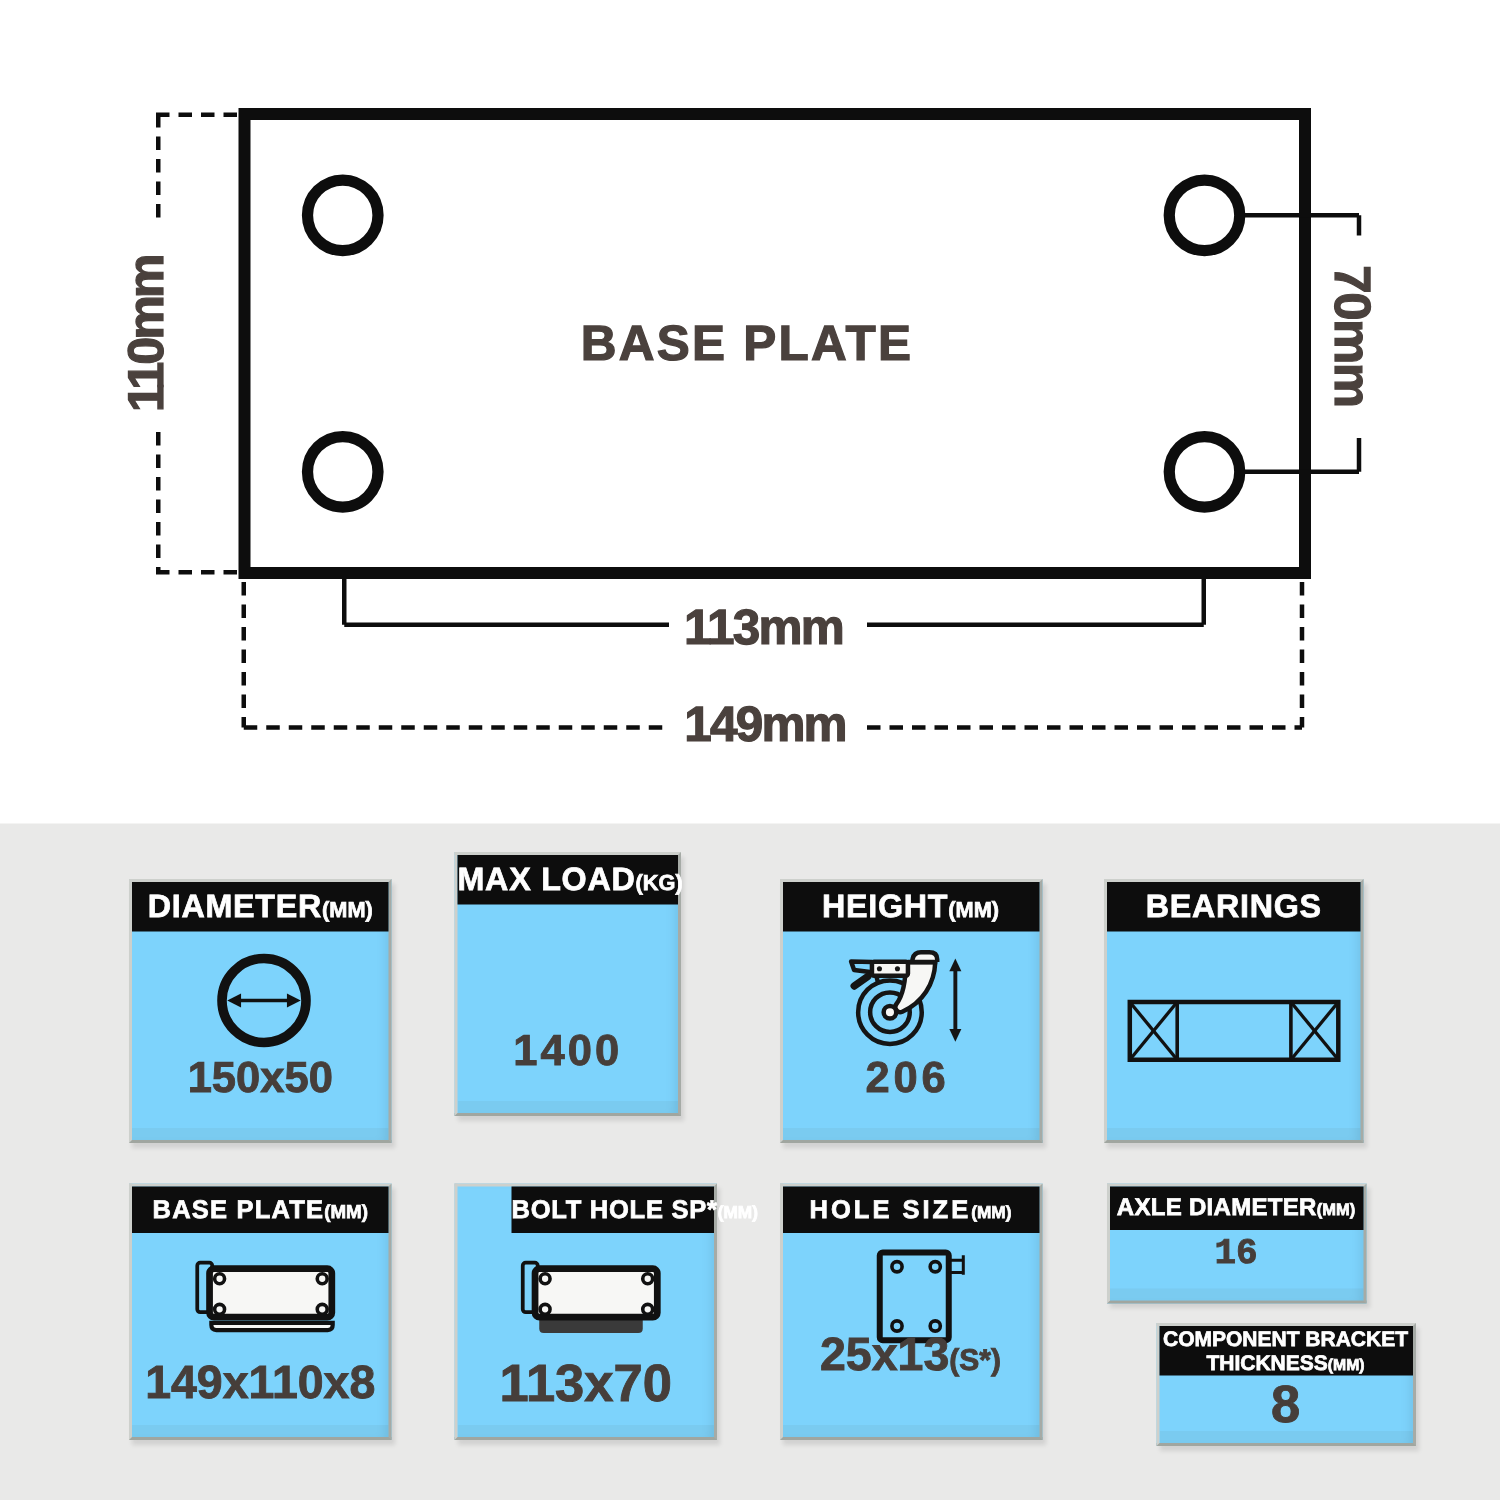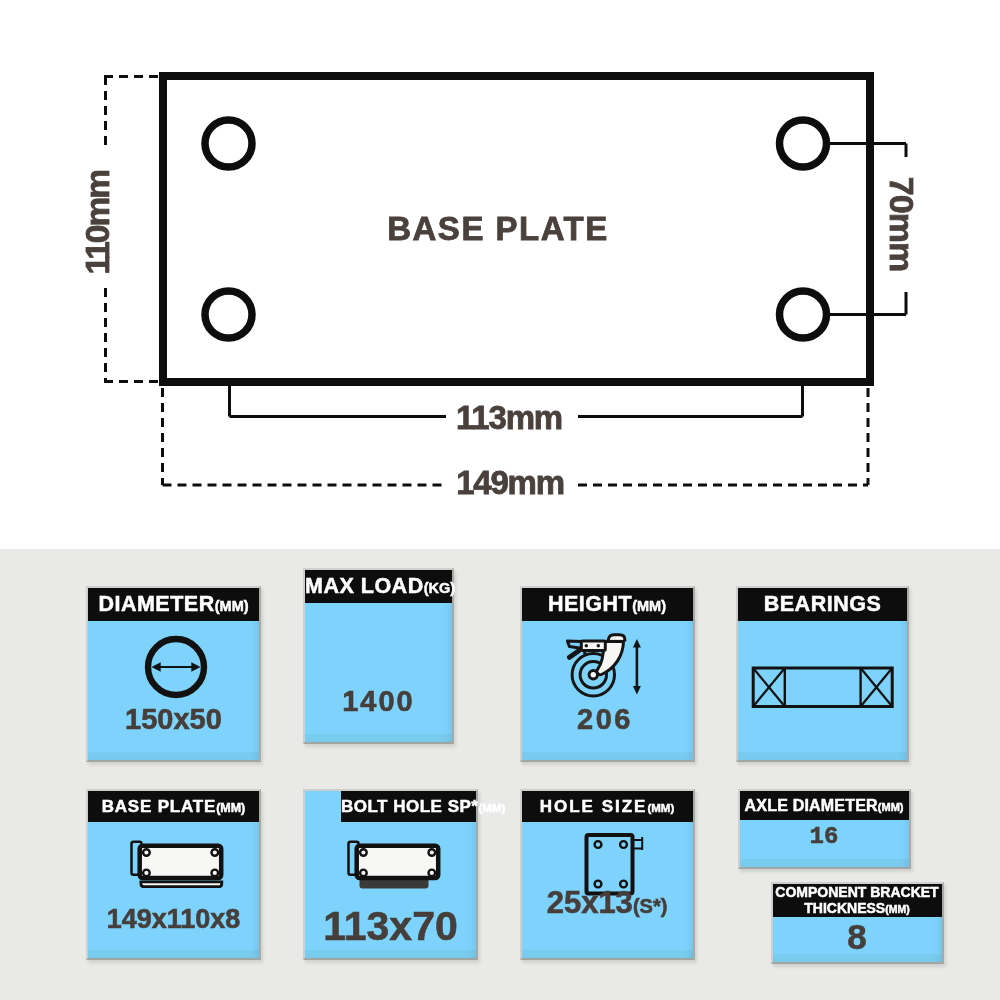--- a/index.html
+++ b/index.html
@@ -143,39 +143,39 @@
       <path d="M21.9 41.9 v1.5 q0 3.3 3.3 3.3 h74.3 q3.3 0 3.3 -3.3 v-1.5 z" fill="#f7f7f5" stroke="#111" stroke-width="2.8"></path>
       <rect x="20.7" y="5.8" width="81.5" height="32.3" rx="3" fill="#f7f7f5" stroke="#111" stroke-width="4.5"></rect>
       <g fill="none" stroke="#111" stroke-width="2.4">
         <circle cx="27.4" cy="12.5" r="3.3"></circle>
         <circle cx="95.8" cy="12.5" r="3.3"></circle>
         <circle cx="27.4" cy="32.9" r="3.3"></circle>
         <circle cx="95.8" cy="32.9" r="3.3"></circle>
       </g>
     </svg>
   </div>
-  <div class="num" style="top:113px;font-size:27px;">149x110x8</div>
+  <div class="num" style="top:113px;font-size:31px;">149x110x8</div>
 </div>
 
 <div class="card" id="c6" style="left:303px;top:788.5px;width:175px;height:171px;padding-left:36px;">
   <div class="hdr" style="height:31px;line-height:31px;font-size:17px;">BOLT HOLE SP*<span class="sm" style="font-size:11.5px;">(MM)</span></div>
   <div class="icon" style="top:49px;">
     <svg width="110" height="53" viewBox="0 0 110 53">
       <rect x="12.5" y="1.8" width="10" height="33" rx="2" fill="none" stroke="#111" stroke-width="2.5"></rect>
       <path d="M23.5 39.4 h69 v6.2 q0 3 -3 3 h-63 q-3 0 -3 -3 z" fill="#3a3a3a"></path>
       <rect x="20.7" y="5.8" width="81.5" height="32.3" rx="3" fill="#f7f7f5" stroke="#111" stroke-width="4.5"></rect>
       <g fill="none" stroke="#111" stroke-width="2.4">
         <circle cx="27.4" cy="12.5" r="3.3"></circle>
         <circle cx="95.8" cy="12.5" r="3.3"></circle>
         <circle cx="27.4" cy="32.9" r="3.3"></circle>
         <circle cx="95.8" cy="32.9" r="3.3"></circle>
       </g>
     </svg>
   </div>
-  <div class="num" style="top:112px;font-size:41px;">113x70</div>
+  <div class="num" style="top:112px;font-size:35px;">113x70</div>
 </div>
 
 <div class="card" id="c7" style="left:519.5px;top:788.5px;width:175px;height:171px;">
   <div class="hdr" style="height:31px;line-height:31px;font-size:17px;letter-spacing:2px;">HOLE SIZE<span class="sm" style="font-size:11.5px;">(MM)</span></div>
   <div class="icon" style="top:41px;">
     <svg width="90" height="64" viewBox="0 0 90 64">
       <rect x="24.5" y="3" width="46" height="58.5" rx="2" fill="none" stroke="#111" stroke-width="4"></rect>
       <g fill="none" stroke="#111" stroke-width="2.4">
         <circle cx="36" cy="12.5" r="3.4"></circle>
         <circle cx="61.5" cy="12.5" r="3.4"></circle>

